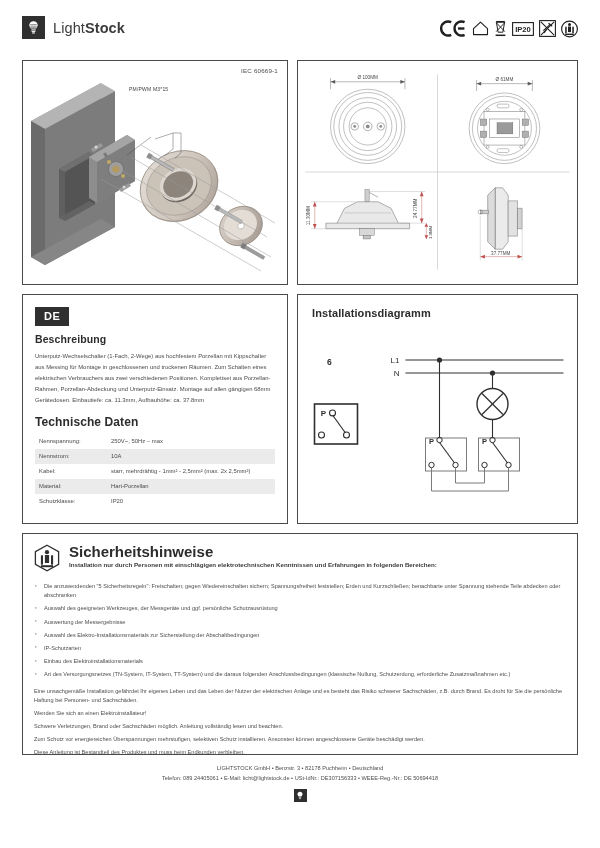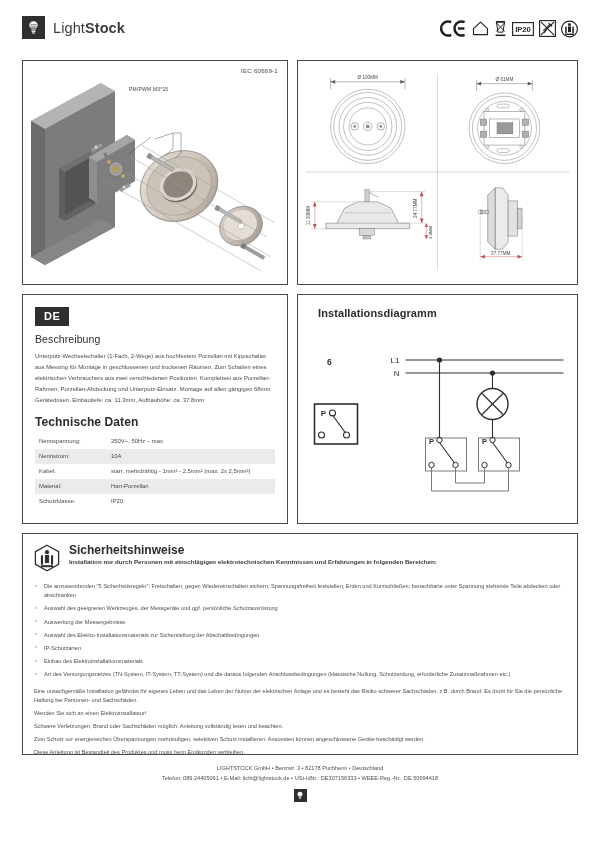--- a/index.html
+++ b/index.html
@@ -51,39 +51,39 @@
   
   .row-mid { display:flex; gap:9px; margin-top:9px; height:230px; }
   .panel-desc { width:266px; padding:11px 12px 8px 12px; }
   .panel-inst { flex:1; padding:11px 12px; position:relative; }
 
   .de-badge {
     display:inline-block; background:#2f2f2f; color:#fff;
     font-size:11px; font-weight:bold; letter-spacing:.6px;
     padding:3px 9px 4px 9px; margin-bottom:7px;
   }
-  h2.sec { font-size:10.5px; color:#2c2c2c; margin:0 0 6px 0; font-weight:normal; letter-spacing:.1px; }
+  h2.sec { font-size:10.5px; color:#2c2c2c; margin:0 0 6px 0; font-weight:bold; letter-spacing:.1px; }
   h2.sec2 { font-size:12px; color:#2c2c2c; margin:9px 0 5px 0; font-weight:bold; letter-spacing:.1px; }
   p.desc { font-size:5.9px; line-height:1.85; margin:0; color:#4b4b4b; }
 
   table.tech { width:100%; border-collapse:collapse; }
   table.tech td { font-size:5.9px; color:#4b4b4b; padding:4.5px 0 4.5px 4px; vertical-align:top; }
   table.tech tr.alt { background:#ebebeb; }
   table.tech td.k { width:72px; }
 
-  h2.inst { font-size:11px; color:#2c2c2c; margin:1px 0 0 8px; font-weight:bold; letter-spacing:.1px; }
+  h2.inst { font-size:11px; color:#2c2c2c; margin:1px 0 0 2px; font-weight:bold; letter-spacing:.1px; }
   .sym-num {
     position:absolute; left:29px; top:62px;
     font-size:8.5px; font-weight:bold; color:#2f2f2f;
   }
 
   
   .panel-safe { margin-top:9px; padding:9px 11px 10px 11px; height:222px; }
   .safe-head { display:flex; gap:9px; align-items:flex-start; }
-  .safe-title { font-size:12px; font-weight:bold; color:#2c2c2c; margin:0 0 0 0; }
+  .safe-title { font-size:15px; font-weight:bold; color:#2c2c2c; margin:0 0 0 0; }
   .safe-sub { font-size:6.2px; font-weight:bold; color:#3a3a3a; margin:0; line-height:1.5; }
   ul.safe { margin:6px 0 0 0; padding:0; list-style:none; }
   ul.safe li {
     font-size:5.6px; line-height:1.62; color:#4e4e4e;
     padding-left:10px; position:relative; margin-bottom:4.2px;
   }
   ul.safe li:before {
     content:"‣"; position:absolute; left:1px; top:-0.5px; color:#6e6e6e; font-size:5.6px;
   }
   p.safe-p { font-size:5.6px; line-height:1.72; color:#4e4e4e; margin:0 0 3.4px 0; }

